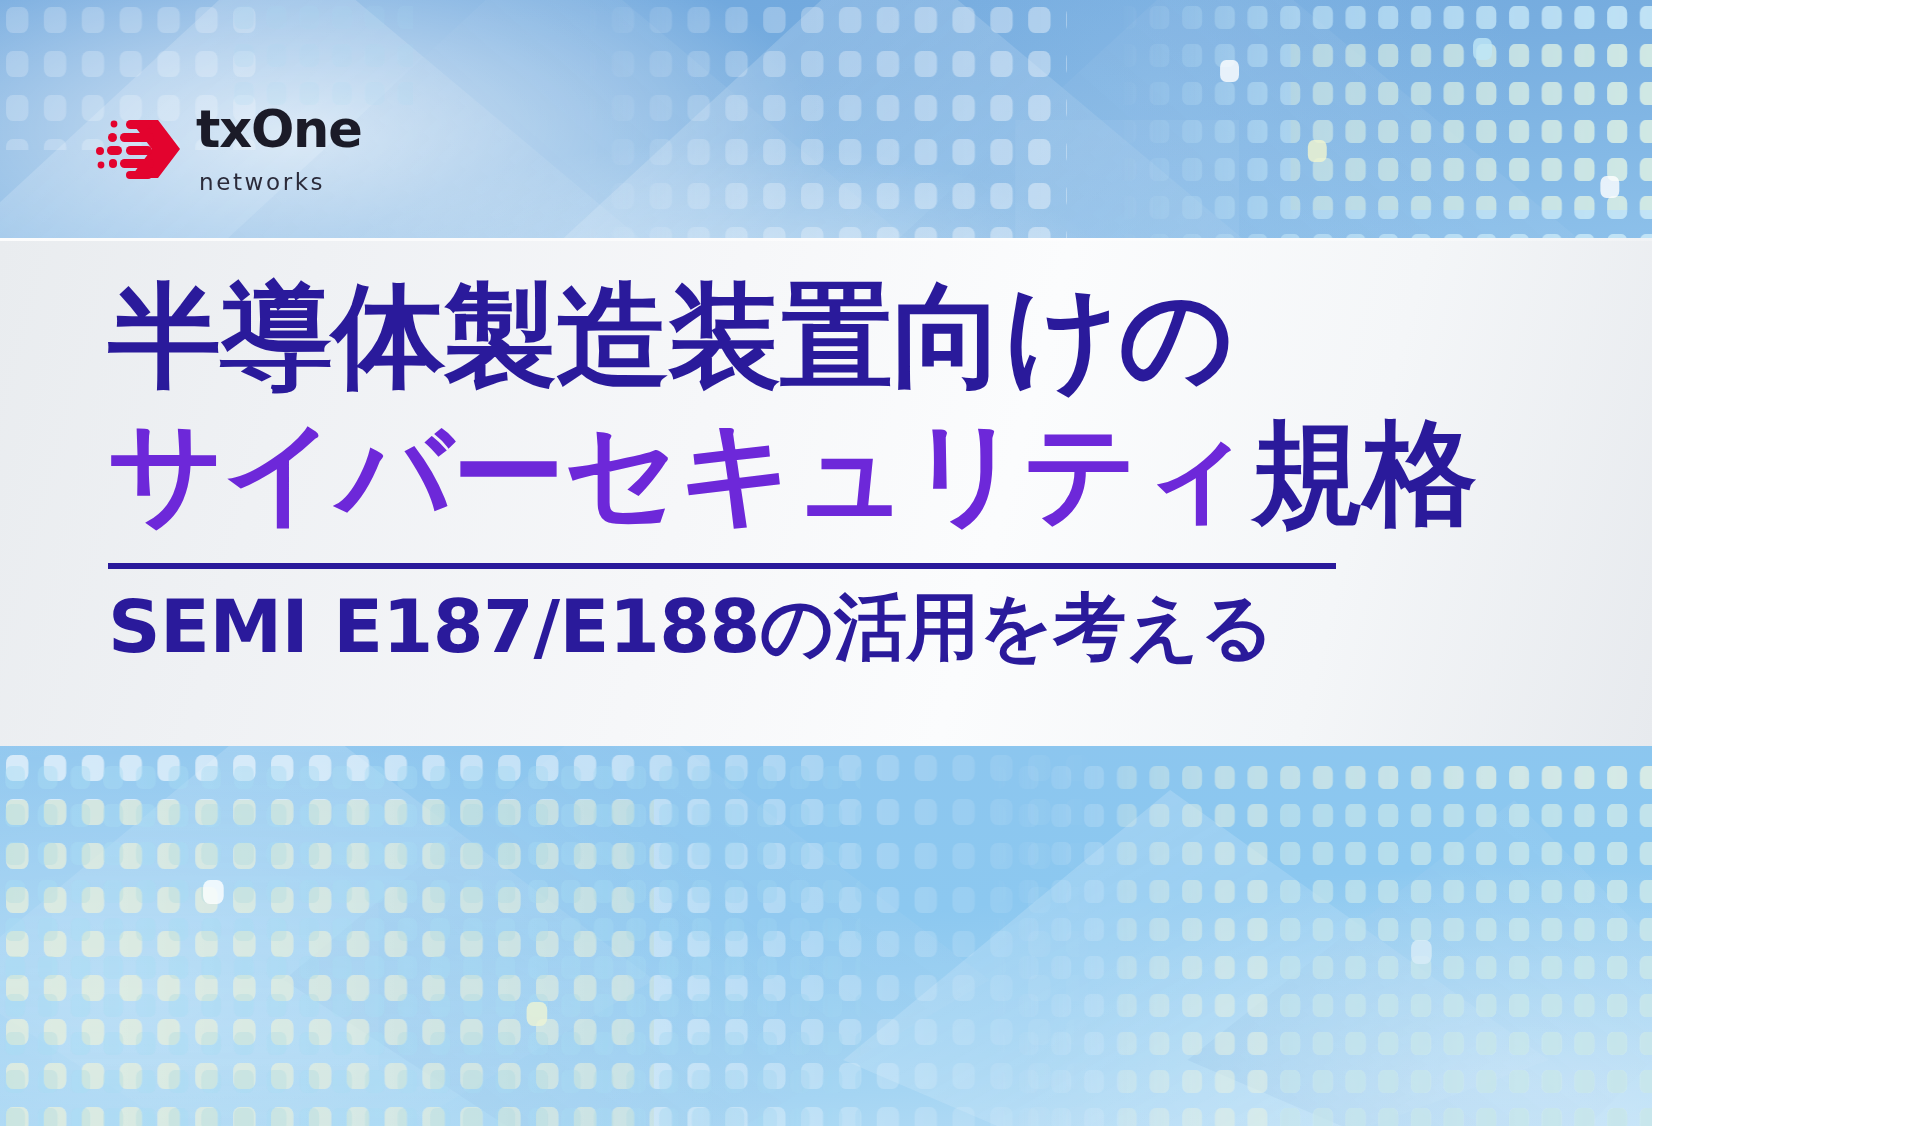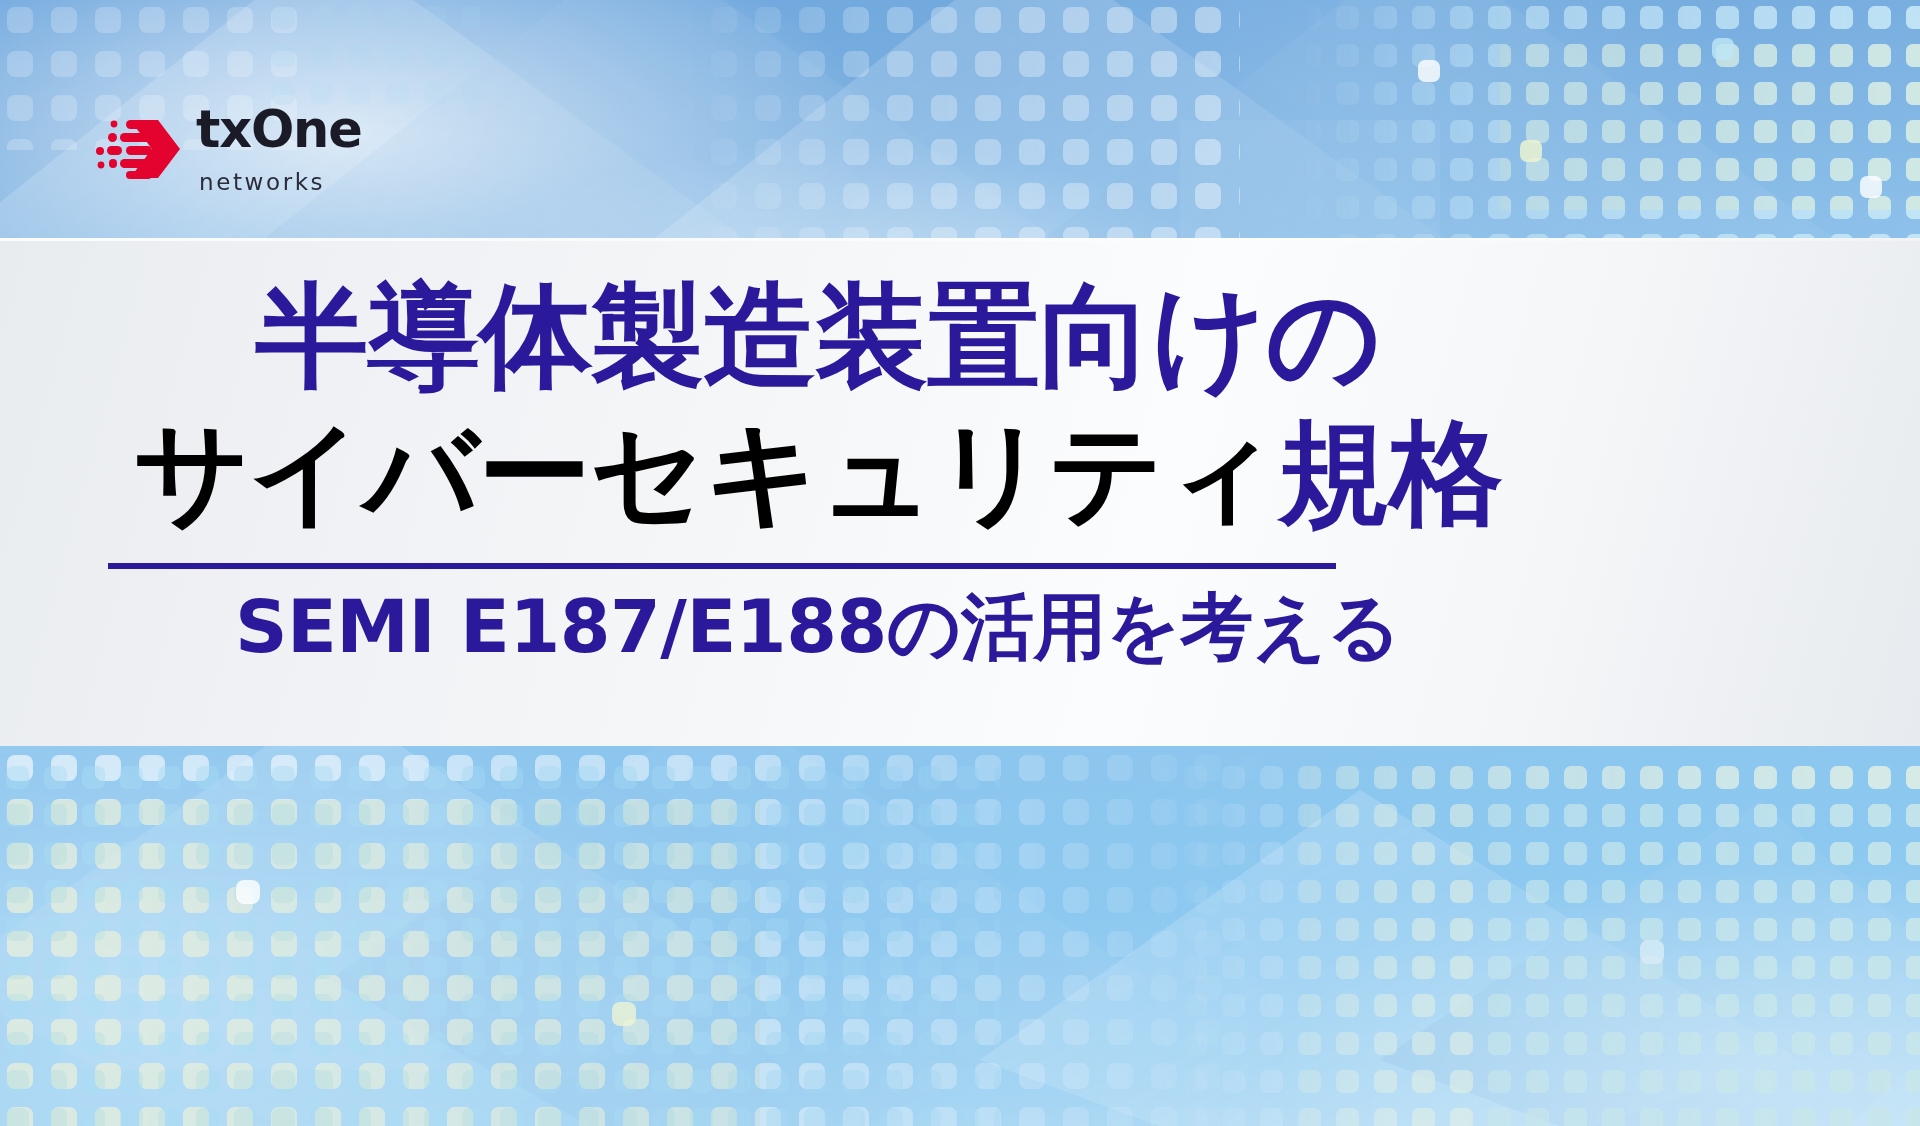--- a/index.html
+++ b/index.html
@@ -7,21 +7,21 @@
     margin: 0;
     padding: 0;
     background: #fff;
   }
   body {
     font-family: "Liberation Sans", "DejaVu Sans", sans-serif;
   }
 
   .banner {
     position: relative;
-    width: 1920px;
+    width: 1652px;
     height: 1126px;
     overflow: hidden;
     background: #8fc2e8;
   }
 
   
   .bg-base {
     position: absolute;
     inset: 0;
     background: linear-gradient(175deg,
@@ -120,32 +120,31 @@
     font-family: "DejaVu Sans", "Liberation Sans", sans-serif;
   }
 
   
   .content {
     position: absolute;
     left: 108px;
     top: 268px;
     width: 1420px;
     z-index: 5;
-    text-align: center;
   }
   .title-line {
     font-family: "DejaVu Sans", "Liberation Sans", sans-serif;
     font-weight: 700;
     font-size: 113px;
     line-height: 1.21;
     letter-spacing: -1px;
     white-space: nowrap;
   }
   .t-dark  { color: #2a1a9b; }
-  .t-light { color: #000000; }
+  .t-light { color: #6d28d9; }
 
   .divider {
     margin-top: 22px;
     width: 1228px;
     height: 6px;
     background: #2a1a9b;
   }
 
   .subtitle {
     margin-top: 16px;

